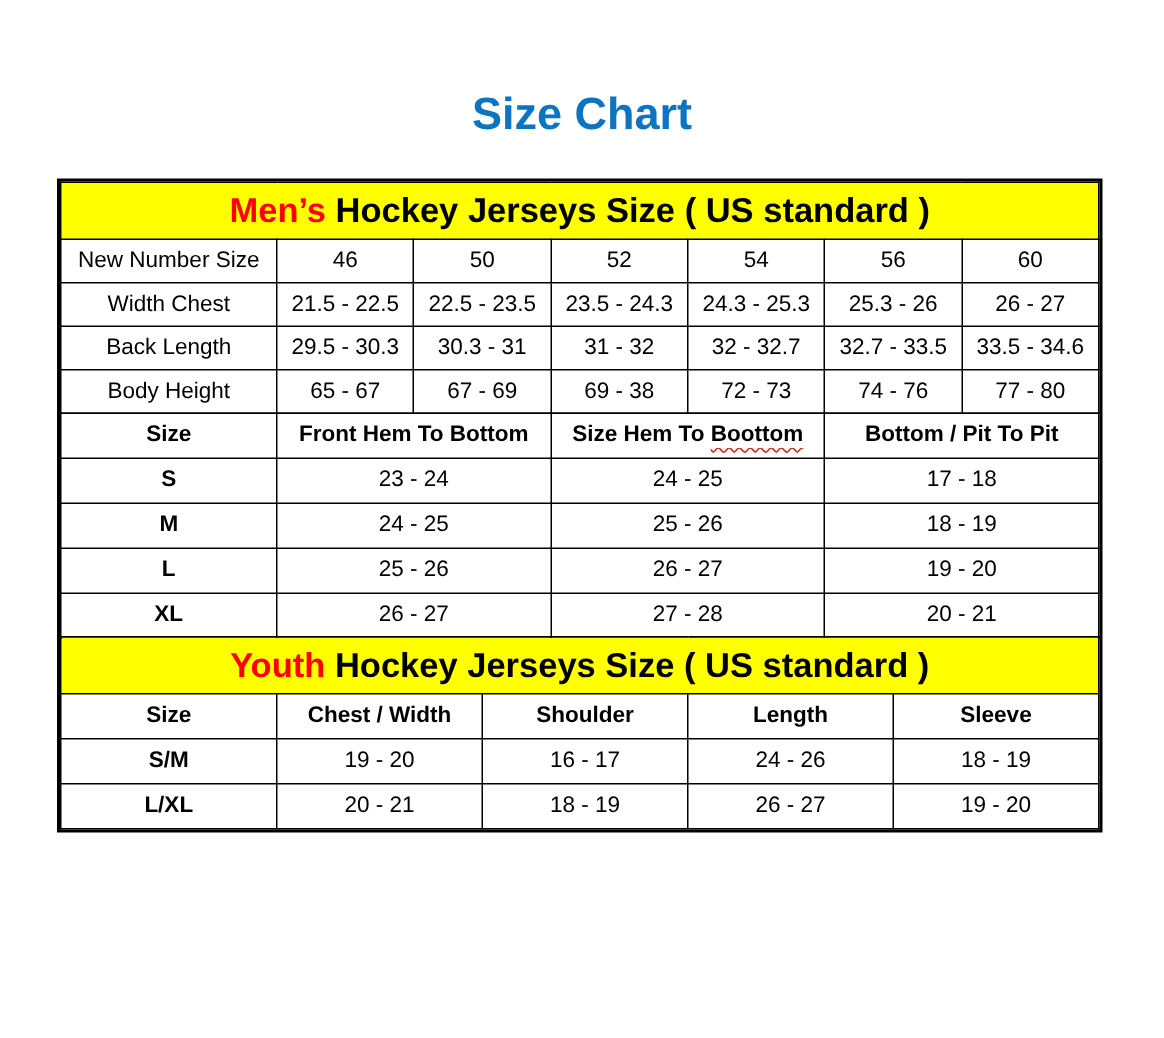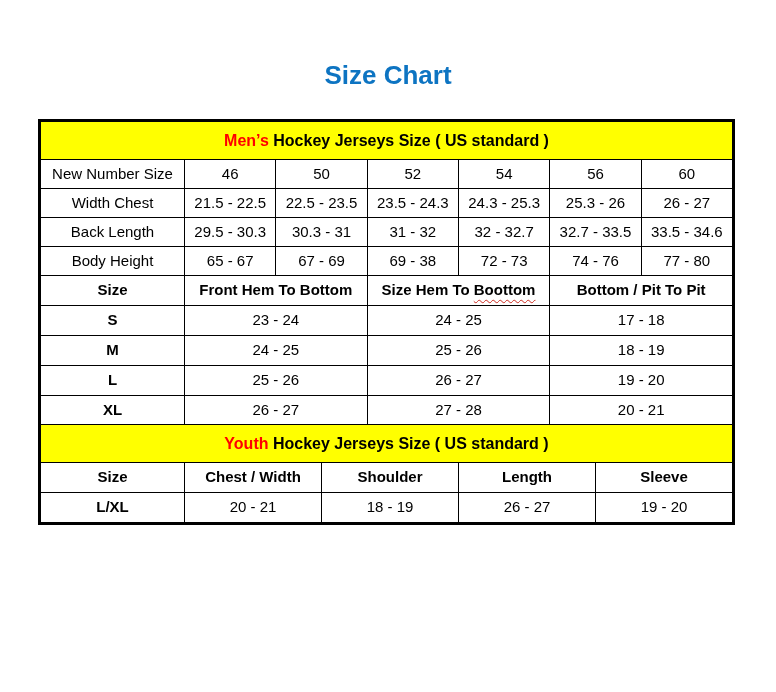--- a/index.html
+++ b/index.html
@@ -14,21 +14,21 @@
     overflow: hidden;
     font-family: "Liberation Sans", sans-serif;
     color: #000000;
   }
   .page-title {
     position: absolute;
     top: 60px;
     left: 0;
     width: 100%;
     text-align: center;
-    font-size: 26px;
+    font-size: 30px;
     font-weight: bold;
     color: #0d74c2;
     letter-spacing: 0px;
   }
   .chart-wrap {
     position: absolute;
     left: 38px;
     top: 119px;
     width: 697px;
     border: 2px solid #000000;
@@ -49,21 +49,21 @@
     vertical-align: middle;
     padding: 0 2px;
     font-size: 15px;
     line-height: 1.1;
     overflow: hidden;
     white-space: nowrap;
   }
   tr.band td {
     background: #ffff00;
     height: 37px;
-    font-size: 16px;
+    font-size: 23px;
     font-weight: bold;
   }
   tr.band .hl { color: #ff0000; }
   tr.hdr td { font-weight: bold; }
   .s-mens tr.hdr td,  .s-mens tbody.data td  { height: 28px; }
   .s-womens tr.hdr td, .s-womens tbody.data td { height: 29px; }
   .s-youth tr.hdr td,  .s-youth tbody.data td  { height: 29px; }
   tbody.data td:first-child.bold-label { font-weight: bold; }
   .col-label { width: 144px; }
   .squiggle {
@@ -195,20 +195,27 @@
       <tr class="hdr">
         <td>Size</td>
         <td>Chest / Width</td>
         <td>Shoulder</td>
         <td>Length</td>
         <td>Sleeve</td>
       </tr>
     </tbody>
     <tbody class="data bold-first">
         <tr>
+          <td class="bold-label">S/M</td>
+          <td>19 - 20</td>
+          <td>16 - 17</td>
+          <td>24 - 26</td>
+          <td>18 - 19</td>
+        </tr>
+        <tr>
           <td class="bold-label">L/XL</td>
           <td>20 - 21</td>
           <td>18 - 19</td>
           <td>26 - 27</td>
           <td>19 - 20</td>
         </tr>
       </tbody>
   </table>
 
 </div>

